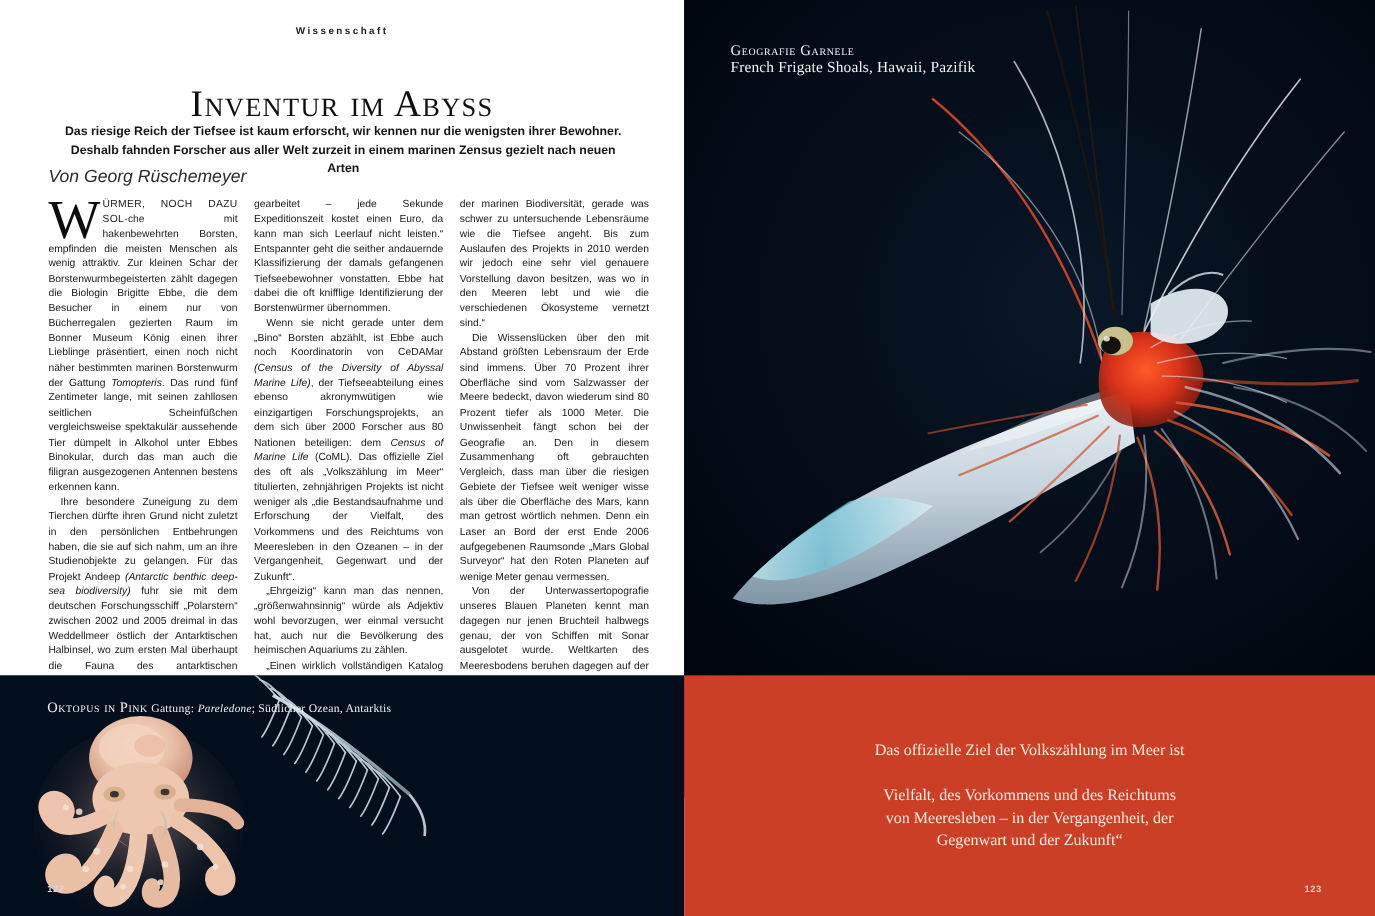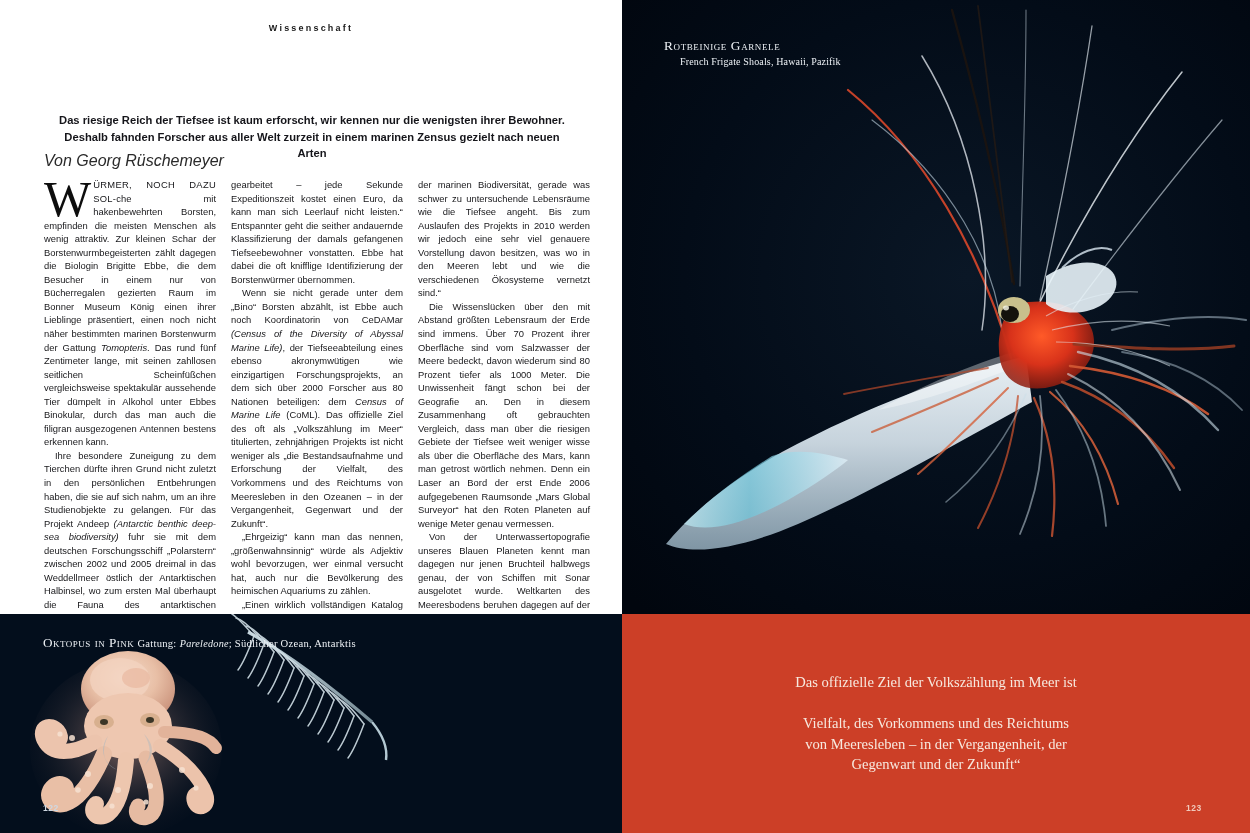--- a/index.html
+++ b/index.html
@@ -45,21 +45,21 @@
   .cap-octopus .sp,.cap-worm .sp{font-style:italic;font-size:10.2px;}
   .folio-l{position:absolute;left:43px;top:803px;font-family:"Liberation Sans",sans-serif;
            font-size:8.5px;font-weight:bold;color:#cfd8e2;letter-spacing:.5px;}
 
   
   .page-right-photo{position:absolute;left:622px;top:0;width:628px;height:614px;
                     background:#020a16;overflow:hidden;}
   .cap-shrimp{position:absolute;left:42px;top:38px;
               font-family:"Liberation Serif",serif;color:#eef2f6;line-height:15px;}
   .cap-shrimp .nm{display:block;font-variant:small-caps;font-size:13.4px;letter-spacing:.6px;}
-  .cap-shrimp .loc{display:block;font-size:10px;margin-top:1px;letter-spacing:.15px;margin-left:16px;}
+  .cap-shrimp .loc{display:block;font-size:14px;margin-top:1px;letter-spacing:.15px;}
 
   .page-right-quote{position:absolute;left:622px;top:614px;width:628px;height:219px;
                     background:#cc3f27;}
   .pullquote{position:absolute;left:622px;top:672px;width:628px;text-align:center;
              font-family:"Liberation Serif",serif;font-size:14.6px;line-height:20.5px;
              color:#f7e9df;}
   .folio-r{position:absolute;left:1186px;top:803px;font-family:"Liberation Sans",sans-serif;
            font-size:8.5px;font-weight:bold;color:#f0c9bc;letter-spacing:.5px;}
 
   
@@ -67,20 +67,23 @@
 </style>
 </head>
 <body>
 
 <div class="spread">
 
   <div class="page-left">
 
     <div class="kicker">Wissenschaft</div>
 
+    <div class="headline">
+      <span style="font-variant:small-caps;">Inventur im Abyss</span>
+    </div>
 
     <div class="deck">
       <span>Das riesige Reich der Tiefsee ist kaum erforscht, wir kennen nur die wenigsten ihrer Bewohner.</span><br>
       <span>Deshalb fahnden Forscher aus aller Welt zurzeit in einem marinen Zensus gezielt nach neuen Arten</span>
     </div>
 
     <div class="byline">Von Georg Rüschemeyer</div>
 
     <div class="cols">
 
@@ -291,21 +294,21 @@
       </g>
 
       <g fill="none" stroke="#e4f0f7" stroke-width="1.2" opacity=".55">
         <path d="M430 330 C470 320 510 318 548 326"></path>
         <path d="M434 342 C474 342 514 350 548 366"></path>
         <path d="M424 316 C452 300 486 290 516 292"></path>
       </g>
     </svg>
 
     <div class="cap-shrimp">
-      <span class="nm">Rotbeinige Garnele</span>
+      <span class="nm">Geografie Garnele</span>
       <span class="loc">French Frigate Shoals, Hawaii, Pazifik</span>
     </div>
   </div>
 
   <div class="page-right-quote"></div>
 
   <div class="pullquote">
     <span>Das offizielle Ziel der Volkszählung im Meer ist</span><br>
     <br>
     <span>Vielfalt, des Vorkommens und des Reichtums</span><br>

